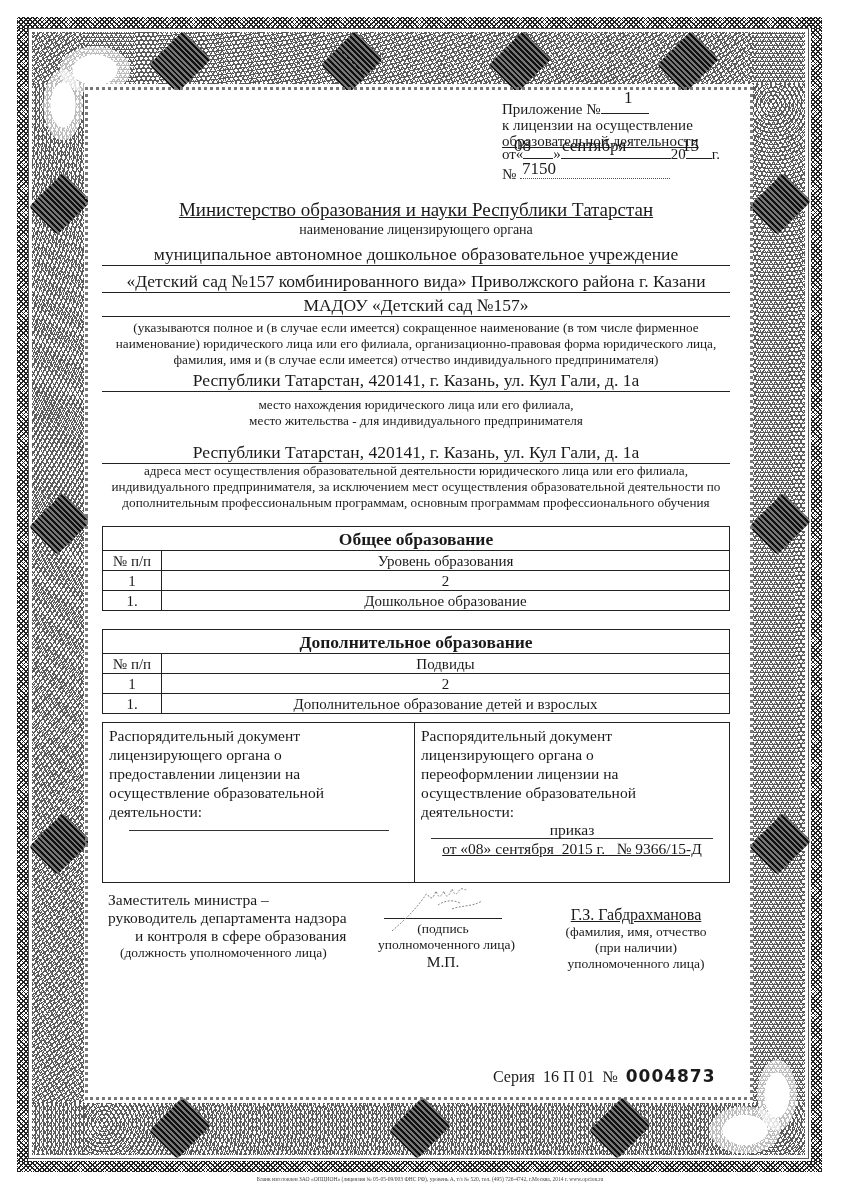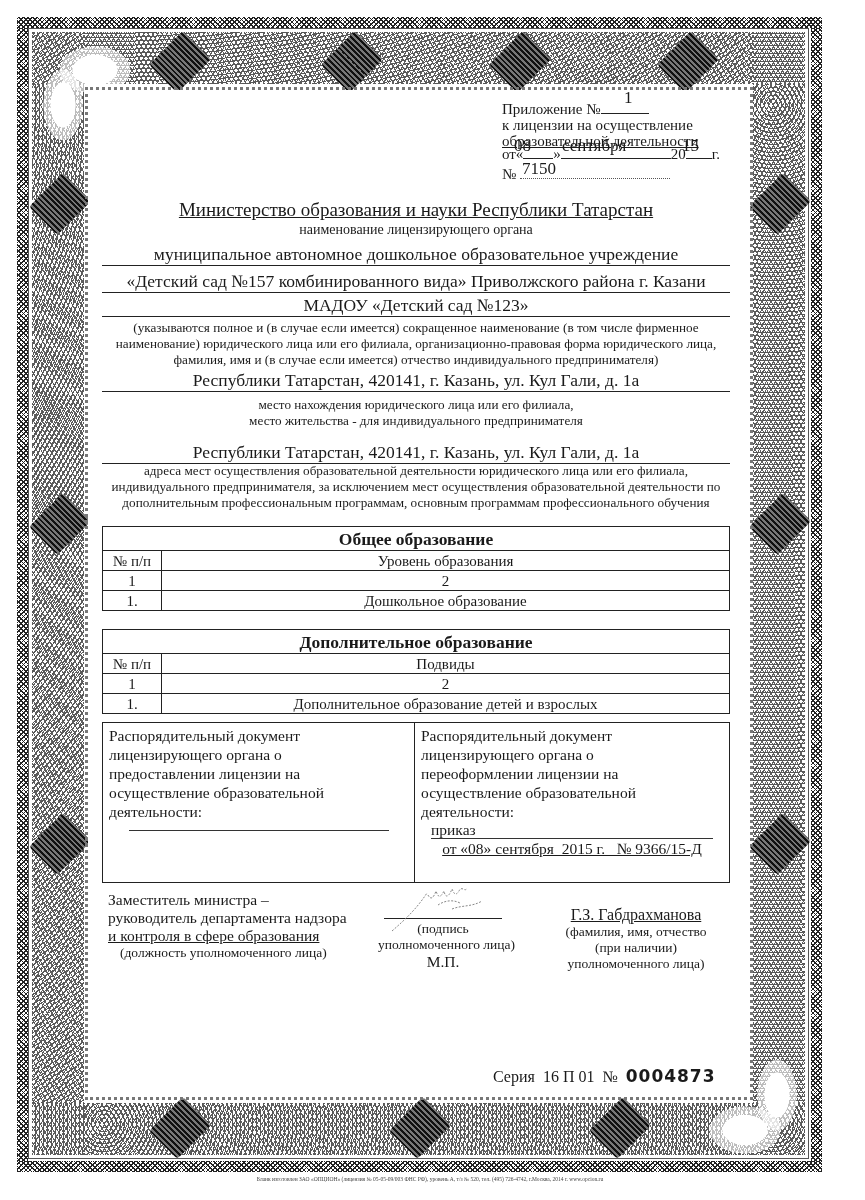--- a/index.html
+++ b/index.html
@@ -131,21 +131,21 @@
     <span class="dotline" style="width:150px;height:14px;"></span>
     <span class="fill" style="left:20px;top:-3px;">7150</span>
   </div>
 </div>
 
 <div class="c big ministry" style="top:199px;">Министерство образования и науки Республики Татарстан</div>
 <div class="c small" style="top:222px;font-size:14px;">наименование лицензирующего органа</div>
 
 <div class="c big ruled" style="top:243px;">муниципальное автономное дошкольное образовательное учреждение</div>
 <div class="c big ruled" style="top:270px;">«Детский сад №157 комбинированного вида» Приволжского района г. Казани</div>
-<div class="c big ruled" style="top:294px;">МАДОУ «Детский сад №123»</div>
+<div class="c big ruled" style="top:294px;">МАДОУ «Детский сад №157»</div>
 <div class="c small" style="top:320px;">(указываются полное и (в случае если имеется) сокращенное наименование (в том числе фирменное наименование) юридического лица или его филиала, организационно-правовая форма юридического лица, фамилия, имя и (в случае если имеется) отчество индивидуального предпринимателя)</div>
 
 <div class="c big ruled" style="top:369px;">Республики Татарстан, 420141, г. Казань, ул. Кул Гали, д. 1а</div>
 <div class="c small" style="top:397px;">место нахождения юридического лица или его филиала,</div>
 <div class="c small" style="top:413px;">место жительства - для индивидуального предпринимателя</div>
 
 <div class="c big ruled" style="top:441px;">Республики Татарстан, 420141, г. Казань, ул. Кул Гали, д. 1а</div>
 <div class="c small" style="top:463px;padding:0 4px;box-sizing:border-box;">адреса мест осуществления образовательной деятельности юридического лица или его филиала, индивидуального предпринимателя, за исключением мест осуществления образовательной деятельности по дополнительным профессиональным программам, основным программам профессионального обучения</div>
 
 <table class="lic" style="top:526px;">
@@ -196,29 +196,29 @@
     <div>осуществление образовательной</div>
     <div>деятельности:</div>
     <div style="position:absolute;left:26px;top:107px;width:260px;border-bottom:1px solid #333;"></div>
   </div>
   <div class="col right">
     <div>Распорядительный документ</div>
     <div>лицензирующего органа о</div>
     <div>переоформлении лицензии на</div>
     <div>осуществление образовательной</div>
     <div>деятельности:</div>
-    <div style="text-align:left;margin:0 10px;border-bottom:1px solid #333;line-height:17px;">приказ</div>
+    <div style="text-align:center;margin:0 10px;border-bottom:1px solid #333;line-height:17px;">приказ</div>
     <div style="text-align:center;text-decoration:underline;white-space:pre;">от «08» сентября  2015 г.   № 9366/15-Д</div>
   </div>
 </div>
 
 <div class="sig" style="left:108px;top:891px;">
   <div>Заместитель министра –</div>
   <div>руководитель департамента надзора</div>
-  <div style="text-decoration:underline;">и контроля в сфере образования</div>
+  <div style="text-align:right;">и контроля в сфере образования</div>
   <div class="sig-small" style="padding-left:12px;">(должность уполномоченного лица)</div>
 </div>
 
 <div class="sig" style="left:388px;top:905px;width:110px;text-align:center;">
   <svg width="120" height="50" viewBox="0 0 120 50" style="position:absolute;left:-6px;top:-22px;">
     <path d="M10 48 C 25 35, 35 25, 45 10 M46 12 c3 6 6 2 8 -4 c2 6 4 8 8 0 c1 6 4 8 8 -2 c2 4 3 8 7 2 c3 -6 6 2 8 -3 M56 22 c6 -4 14 -6 22 -2 M70 26 c10 -4 20 -2 30 -8" fill="none" stroke="#888" stroke-width="1" stroke-dasharray="2 1.5"></path>
   </svg>
   <div style="border-bottom:1px solid #222;margin-bottom:2px;height:13px;width:118px;margin-left:-4px;"></div>
   <div class="sig-small">(подпись</div>
   <div class="sig-small" style="white-space:nowrap;margin-left:-10px;width:130px;">уполномоченного лица)</div>

